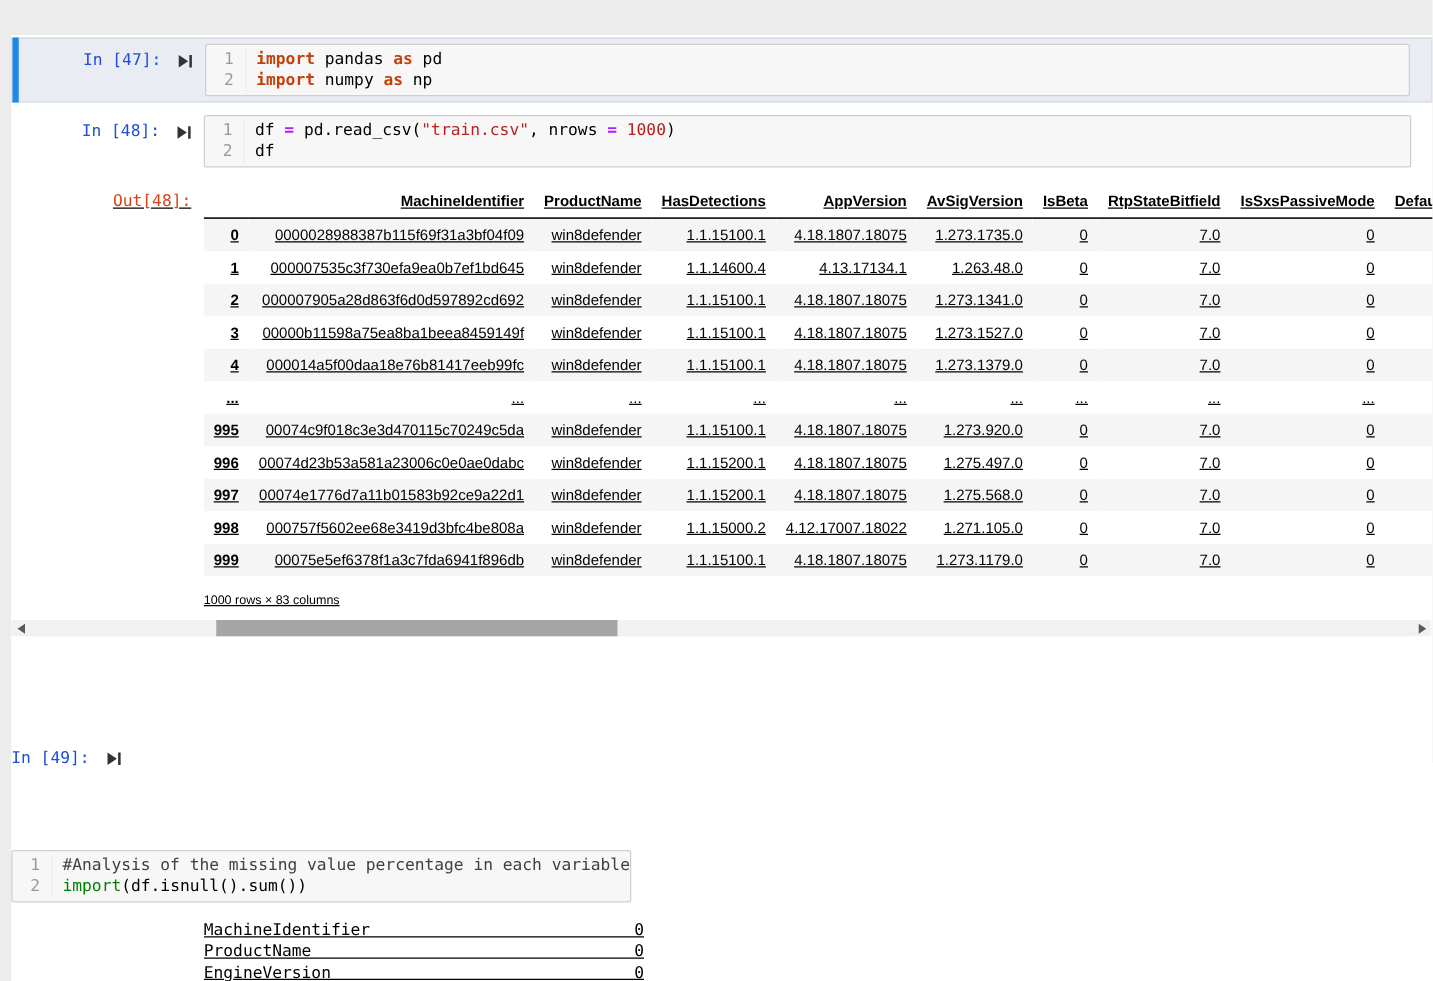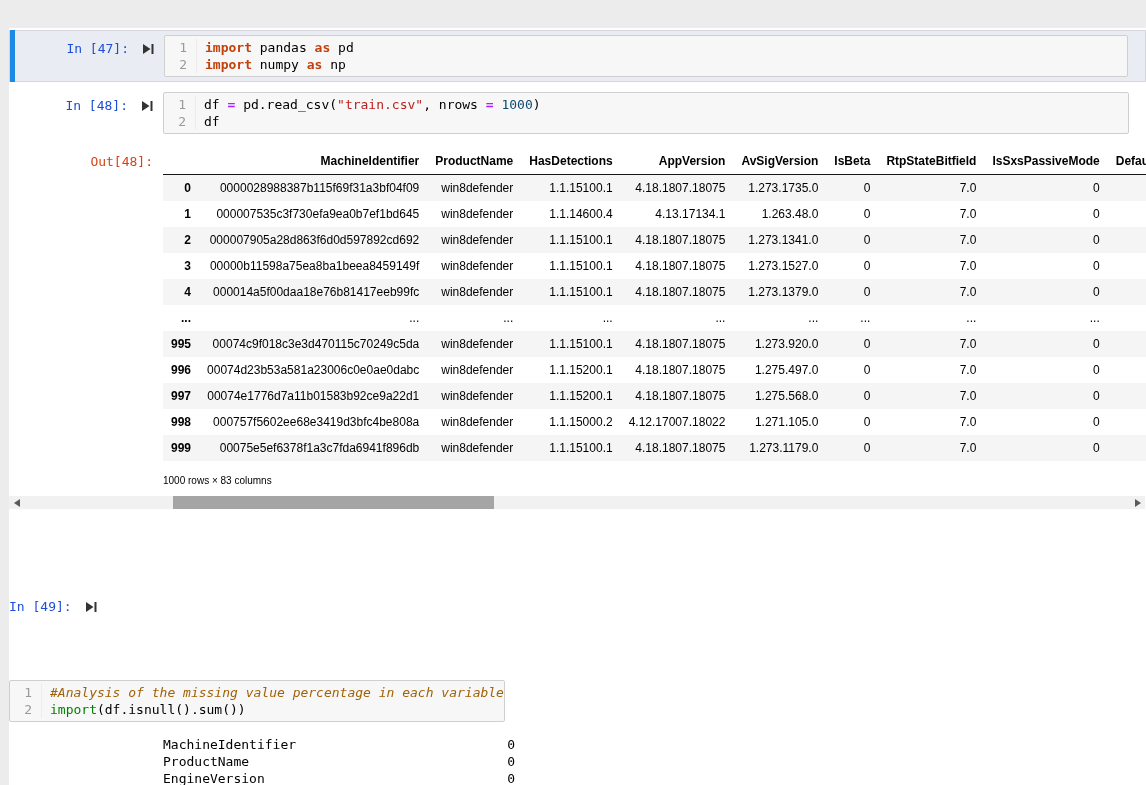--- a/index.html
+++ b/index.html
@@ -26,26 +26,26 @@
                 font-size: 13px; line-height: 17px; overflow: hidden; }
   .cm-line { display: flex; }
   .ln { flex: 0 0 32px; text-align: right; padding-right: 9px; color: #999;
         border-right: 1px solid #ececec; }
   .src { padding-left: 8px; white-space: pre; }
 
   
   .tok-kw  { color: #c2410c; font-weight: bold; }
   .tok-op  { color: #aa22ff; font-weight: bold; }
   .tok-str { color: #ba2121; }
-  .tok-num { color: #0c4a6e; }
-  .tok-com { color: #a16207; font-style: italic; }
+  .tok-num { color: #b91c1c; }
+  .tok-com { color: #404040; }
   .tok-blt { color: #008000; }
 
   
-  .outrow { display: flex; align-items: flex-start; margin-top: 10px; }
+  .outrow { display: flex; align-items: flex-start; margin-top: 10px; text-decoration: underline; }
   .out-content { flex: 1; overflow: hidden; }
 
   table.dataframe { border-collapse: collapse; font-size: 12px; white-space: nowrap; }
   .dataframe th, .dataframe td { padding: 6px 8px; text-align: right; vertical-align: middle; }
   .dataframe thead th { font-weight: bold; border-bottom: 1px solid #161616; }
   .dataframe tbody tr:nth-child(odd) { background: #f5f5f5; }
   .dataframe tbody th { font-weight: bold; }
 
   .df-summary { margin-top: 14px; font-size: 10px; }
 

